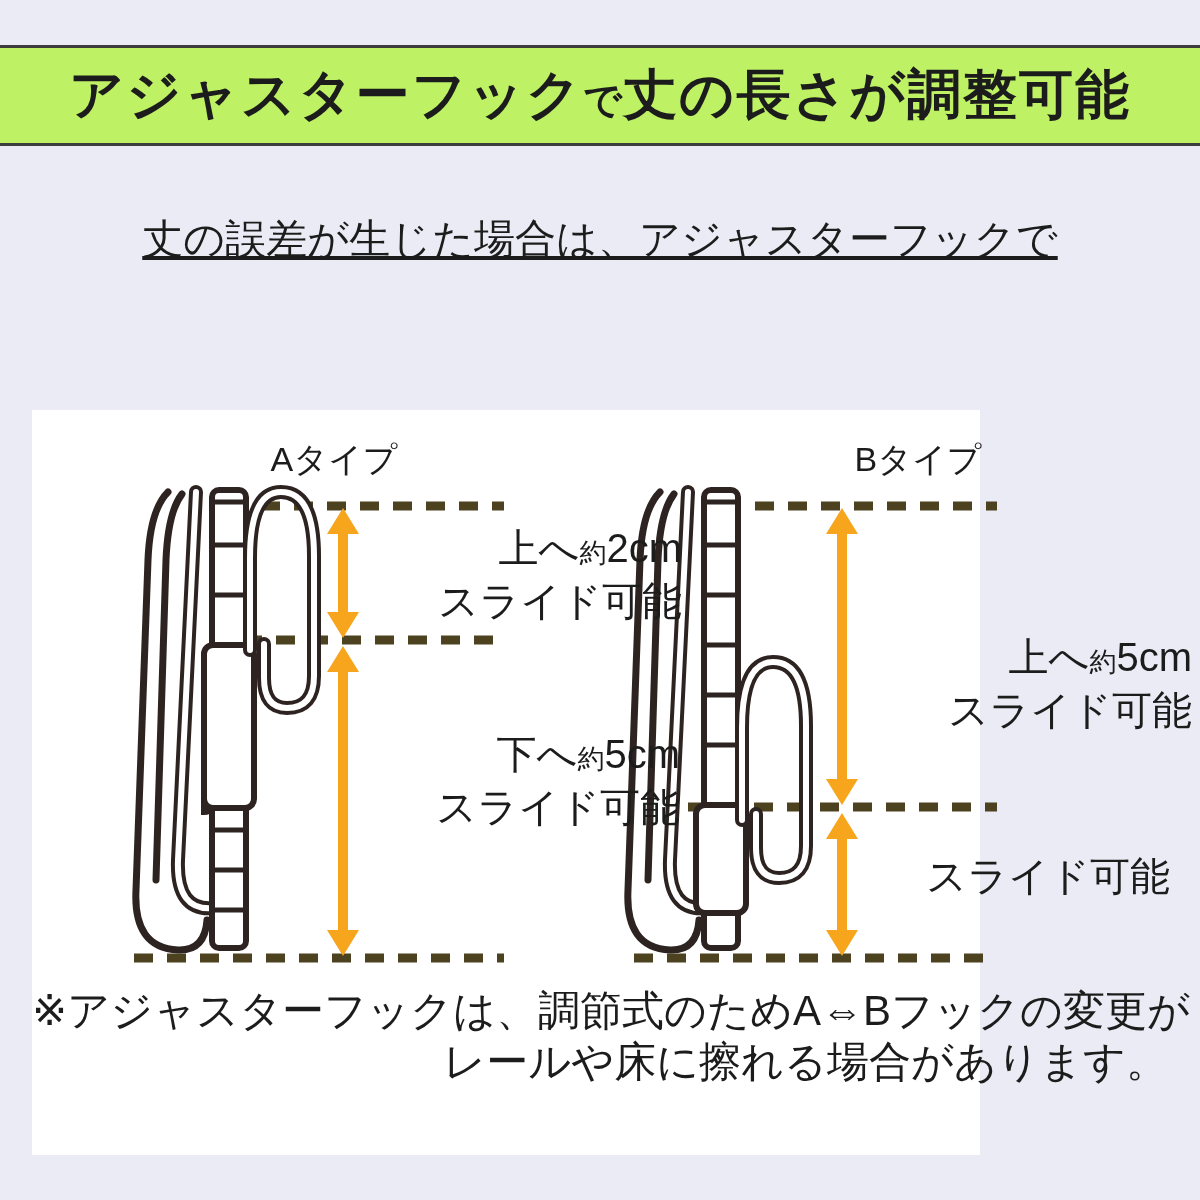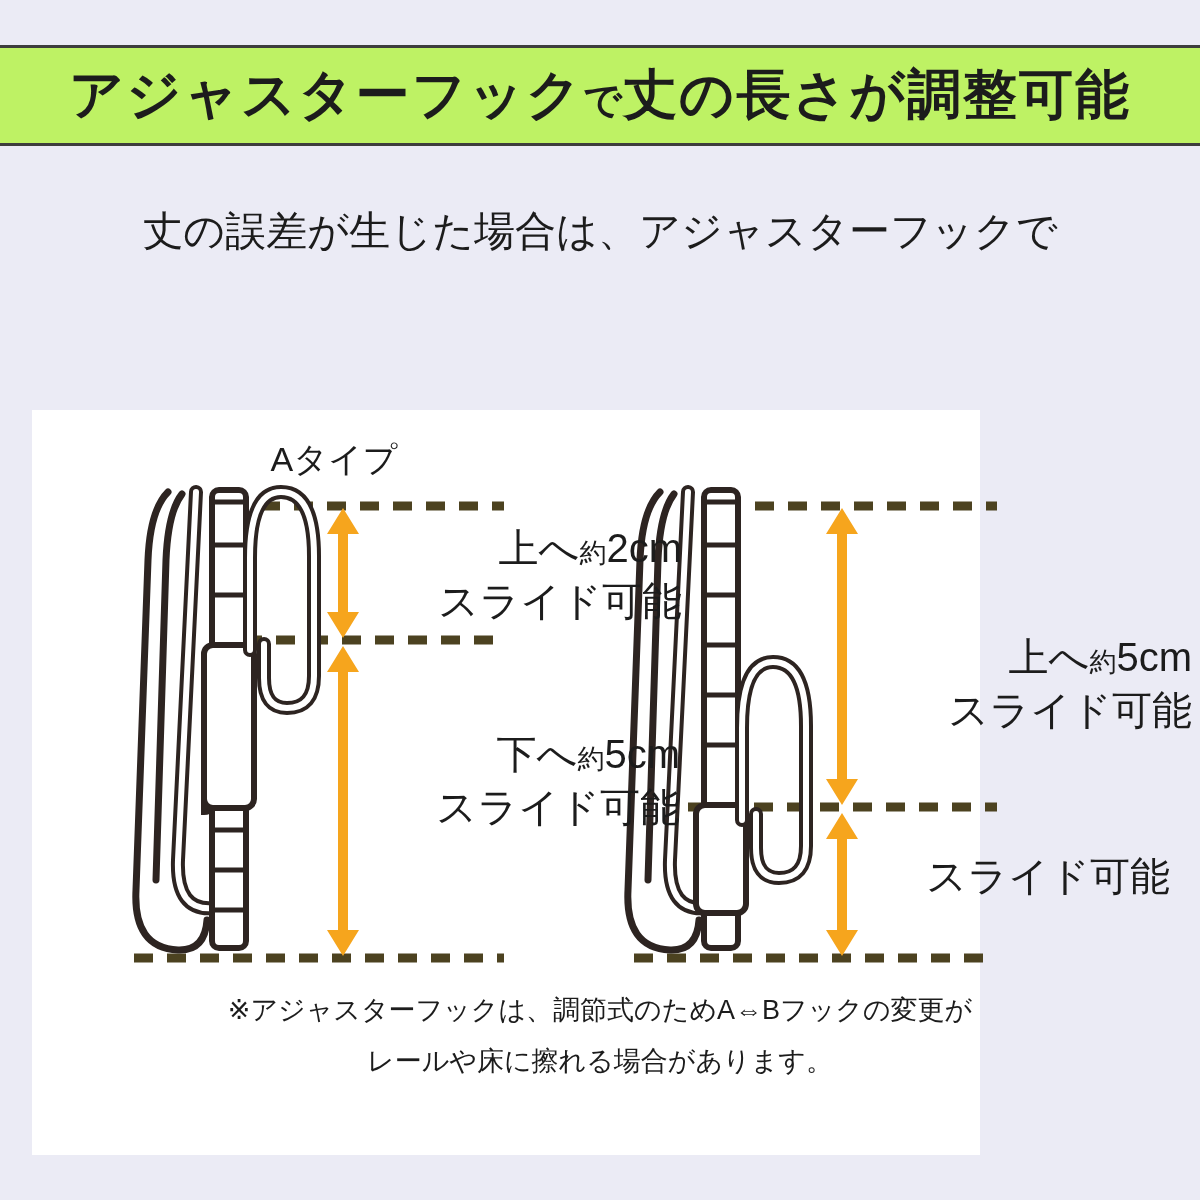--- a/index.html
+++ b/index.html
@@ -16,23 +16,23 @@
     position:absolute; left:0; top:45px; width:1200px; height:101px;
     background:#bef264;
     border-top:3px solid #3d3d3d;
     border-bottom:3px solid #3d3d3d;
     display:flex; align-items:center; justify-content:center;
   }
   .title { font-weight:bold; font-size:54px; letter-spacing:2px; white-space:nowrap; }
   .title .t-small { font-size:38px; letter-spacing:1px; }
   
   .intro {
-    position:absolute; left:0; top:198px; width:1200px;
+    position:absolute; left:0; top:206px; width:1200px;
     text-align:center; font-size:41px; line-height:66px; font-weight:500;
-    letter-spacing:0px; white-space:nowrap;
+    letter-spacing:0px; white-space:nowrap;text-decoration:underline;
   }
   
   .panel {
     position:absolute; left:32px; top:410px; width:948px; height:745px;
     background:#ffffff;
   }
   .panel svg { position:absolute; left:0; top:0; }
   .type-label {
     position:absolute; width:300px; text-align:center;
     font-size:34px; font-weight:500; top:27px;
@@ -44,21 +44,21 @@
     font-size:40px; line-height:48px; font-weight:500; white-space:nowrap;
   }
   .slide-label .approx { font-size:27px; }
   .lab-a-up   { left:330px; top:114px; }
   .lab-a-down { left:328px; top:320px; }
   .lab-b-up   { left:815px; top:223px;margin-left:25px; }
   .lab-b-down { left:818px; top:442px; }
   
   .footnote {
     position:absolute; left:0; top:575px; width:1136px;
-    text-align:center; font-size:27px; line-height:51px; font-weight:500;
+    text-align:right; font-size:42px; line-height:51px; font-weight:500;
     white-space:nowrap;
   }
   
   .dash   { stroke:#4c4220; stroke-width:9; stroke-dasharray:19 14; fill:none; }
   .line7  { stroke:#2d2421; stroke-width:7; fill:none; stroke-linecap:round; }
   .line6  { stroke:#2d2421; stroke-width:6; fill:#fff; }
   .rung   { stroke:#2d2421; stroke-width:5; fill:none; }
   .tube-o { stroke:#2d2421; stroke-width:14; fill:none; stroke-linecap:round; }
   .tube-i { stroke:#ffffff; stroke-width:6;  fill:none; stroke-linecap:round; }
   .arrow  { fill:#f6a51d; }
@@ -131,20 +131,21 @@
 
       <path class="arrow" d="M311,236 L295,262 L306,262 L306,520 L295,520 L311,546 L327,520 L316,520 L316,262 L327,262 Z"></path>
 
       <path class="arrow" d="M810,98 L794,124 L805,124 L805,369 L794,369 L810,395 L826,369 L815,369 L815,124 L826,124 Z"></path>
 
       <path class="arrow" d="M810,403 L794,429 L805,429 L805,520 L794,520 L810,546 L826,520 L815,520 L815,429 L826,429 Z"></path>
     </g>
   </svg>
 
   <div class="type-label a">Aタイプ</div>
+  <div class="type-label b">Bタイプ</div>
 
   <div class="slide-label lab-a-up">
     <div><span>上へ</span><span class="approx">約</span><span>2cm</span></div>
     <div>スライド可能</div>
   </div>
   <div class="slide-label lab-a-down">
     <div><span>下へ</span><span class="approx">約</span><span>5cm</span></div>
     <div>スライド可能</div>
   </div>
   <div class="slide-label lab-b-up">

